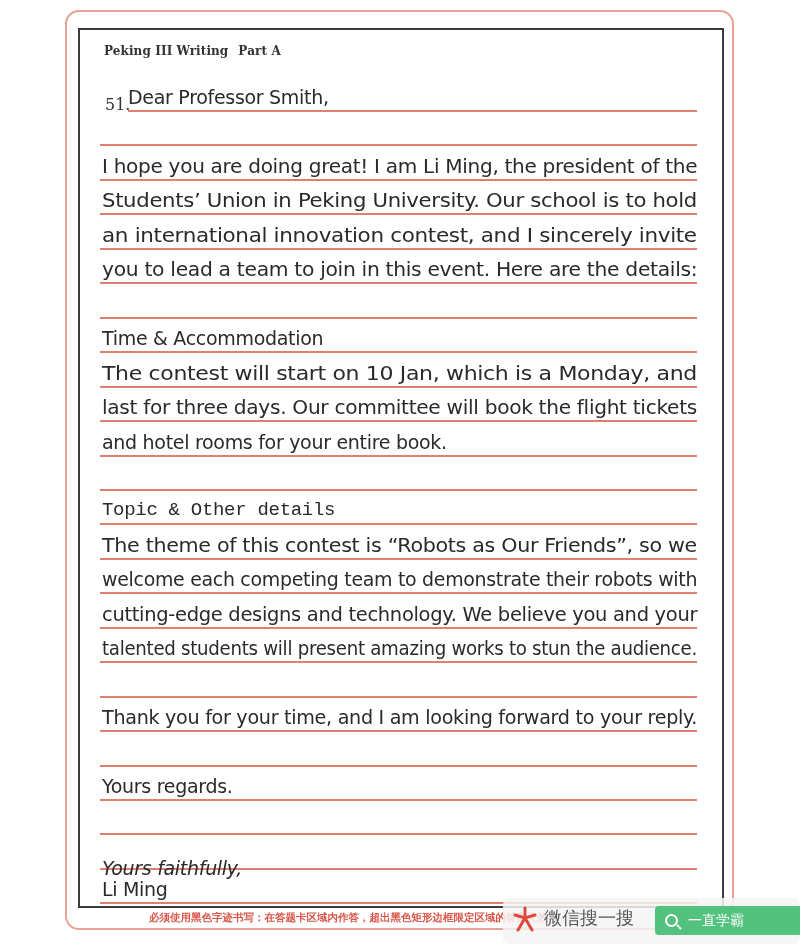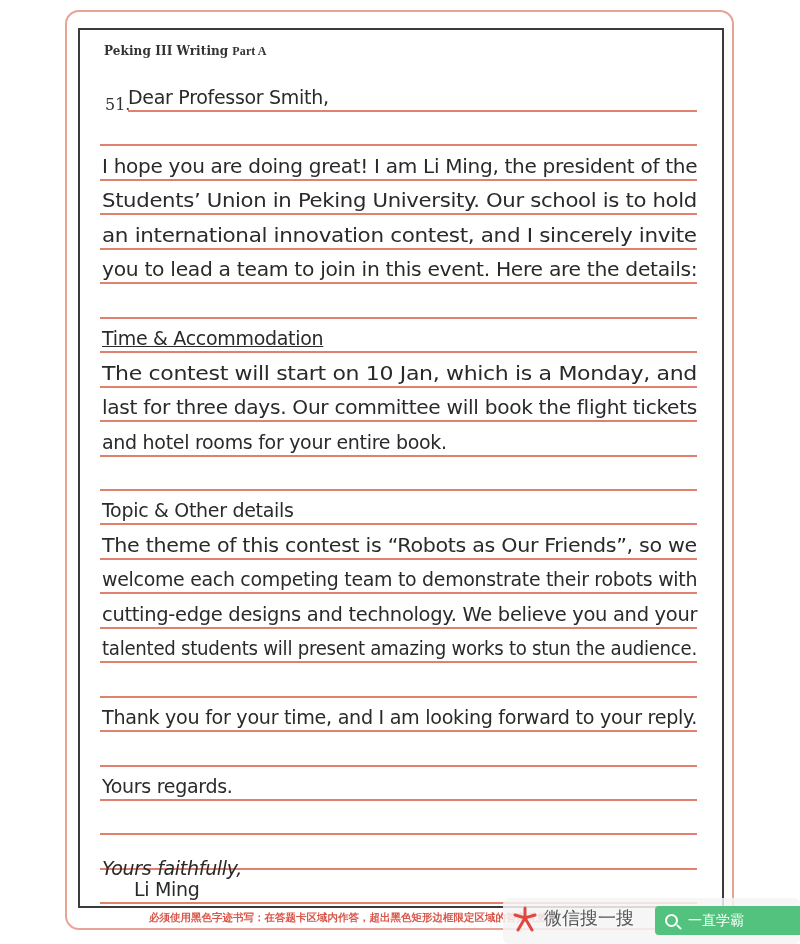--- a/index.html
+++ b/index.html
@@ -14,21 +14,21 @@
   }
   .inner-frame {
     position: absolute; left: 78px; top: 28px; width: 646px; height: 880px;
     border: 2px solid #3c3c3c; box-sizing: border-box;
   }
   .section-title {
     position: absolute; left: 104px; top: 44px;
     font-family: "DejaVu Serif", serif; font-weight: bold; font-size: 12px;
     color: #333; letter-spacing: 0.1px;
   }
-  .section-title .part { margin-left: 4px; font-family: Liberation Serif, serif; }
+  .section-title .part { margin-left: 10px; }
   .rule {
     position: absolute; height: 2px; background: #e1806f;
     right: calc(800px - 697px);
   }
   .q-num {
     position: absolute; left: 105px; top: 95px;
     font-family: "DejaVu Serif", serif; font-size: 16px; color: #333;
   }
   .hw {
     position: absolute; left: 102px;
@@ -103,33 +103,33 @@
     <div class="rule" style="top: 833.45px; left: 100px;"></div>
     <div class="rule" style="top: 867.9px; left: 100px;"></div>
     <div class="rule" style="top: 902.35px; left: 100px;"></div>
   </div>
 <div id="text-lines">
     <div class="hw" style="top: 86px; left: 128px;">Dear Professor Smith,</div>
     <div class="hw" style="top: 154.9px; transform: scaleX(1.057);">I hope you are doing great! I am Li Ming, the president of the</div>
     <div class="hw" style="top: 189.35px; transform: scaleX(1.117);">Students’ Union in Peking University. Our school is to hold</div>
     <div class="hw" style="top: 223.8px; transform: scaleX(1.132);">an international innovation contest, and I sincerely invite</div>
     <div class="hw" style="top: 258.25px; transform: scaleX(1.068);">you to lead a team to join in this event. Here are the details:</div>
-    <div class="hw" style="top: 327.15px; text-decoration: underline;">Time &amp; Accommodation</div>
+    <div class="hw" style="top: 327.15px;">Time &amp; Accommodation</div>
     <div class="hw" style="top: 361.6px; transform: scaleX(1.159);">The contest will start on 10 Jan, which is a Monday, and</div>
     <div class="hw" style="top: 396.05px; transform: scaleX(1.061);">last for three days. Our committee will book the flight tickets</div>
     <div class="hw" style="top: 430.5px;">and hotel rooms for your entire book.</div>
-    <div class="hw" style="top: 499.4px;">Topic &amp; Other details</div>
+    <div class="hw" style="top: 499.4px; font-family: Liberation Mono, monospace;">Topic &amp; Other details</div>
     <div class="hw" style="top: 533.85px; transform: scaleX(1.086);">The theme of this contest is “Robots as Our Friends”, so we</div>
     <div class="hw" style="top: 568.3px; transform: scaleX(0.997);">welcome each competing team to demonstrate their robots with</div>
     <div class="hw" style="top: 602.75px; transform: scaleX(1.025);">cutting-edge designs and technology. We believe you and your</div>
     <div class="hw" style="top: 637.2px; transform: scaleX(0.957);">talented students will present amazing works to stun the audience.</div>
     <div class="hw" style="top: 706.1px; transform: scaleX(1.008);">Thank you for your time, and I am looking forward to your reply.</div>
     <div class="hw" style="top: 775px;">Yours regards.</div>
     <div class="hw" style="top: 857px; font-style: italic;">Yours faithfully,</div>
-    <div class="hw" style="top: 878.35px; margin-left: 32px;">Li Ming</div>
+    <div class="hw" style="top: 878.35px;">Li Ming</div>
   </div>
 
 <div class="footer-note">必须使用黑色字迹书写：在答题卡区域内作答，超出黑色矩形边框限定区域的答案无效</div>
 
 <div class="wx-bar"></div>
 <svg class="wx-logo" viewBox="0 0 26 26">
   <path d="M13 2 L13 12 M3 9 L13 12 L23 9 M13 12 L6 24 M13 12 L20 24" stroke="#e0483e" stroke-width="3" fill="none" stroke-linecap="round"></path>
 </svg>
 <div class="wx-text">微信搜一搜</div>
 <div class="wx-btn">

